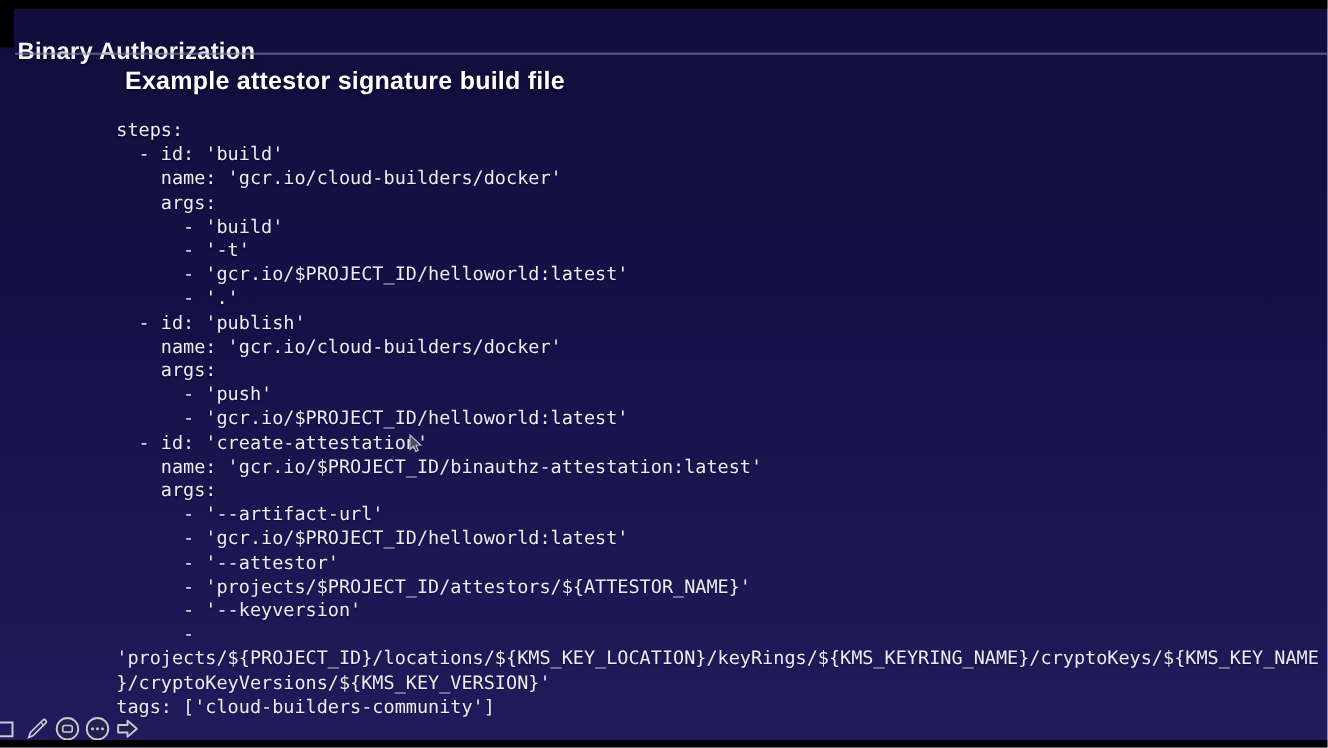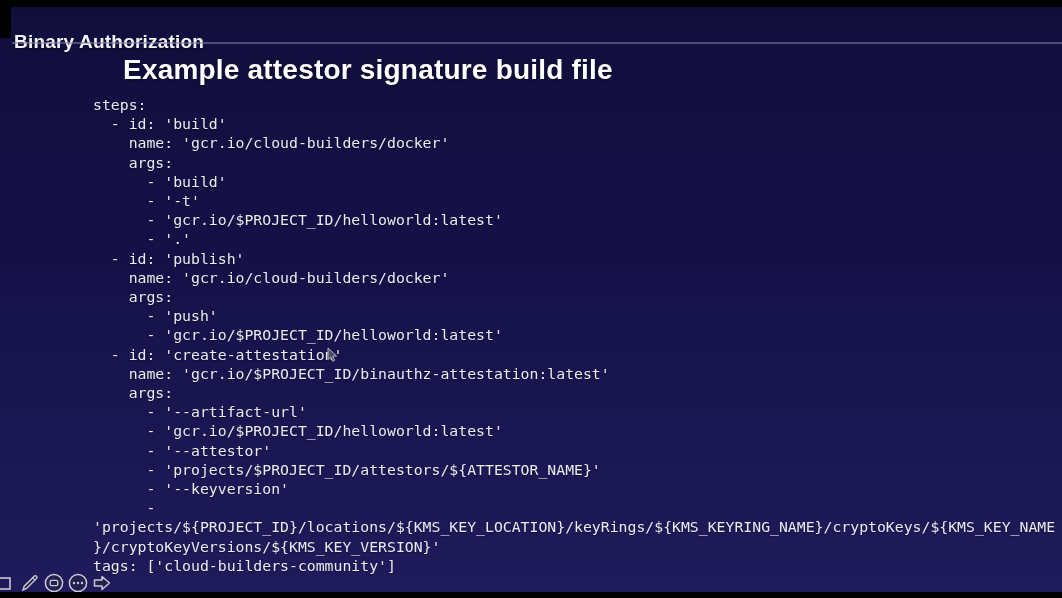--- a/index.html
+++ b/index.html
@@ -24,22 +24,22 @@
     font-size: 19px; font-weight: bold; color: #f5f4f8;
     letter-spacing: 0.2px;
     text-shadow: 0 1px 2px rgba(0,0,0,0.6);
     margin-top: 24px;
   }
   .header-divider {
     position: absolute; left: 12px; right: 0; top: 42px; height: 2px;
     background: rgba(132,128,172,0.55);
   }
   .slide-title {
-    position: absolute; left: 123px; top: 54px;
-    font-size: 28px; font-weight: bold; color: #ffffff;
+    position: absolute; left: 100px; top: 54px;
+    font-size: 20px; font-weight: bold; color: #ffffff;
     letter-spacing: 0.2px;
     text-shadow: 0 1px 3px rgba(0,0,0,0.5);
   }
   .code {
     position: absolute; left: 57px; top: 95px;
     font-family: "DejaVu Sans Mono", "Liberation Mono", monospace;
     font-size: 14.8px; line-height: 19.2px;
     color: #eceaf2;
     white-space: pre;
     text-shadow: 0 1px 1px rgba(0,0,0,0.4);

